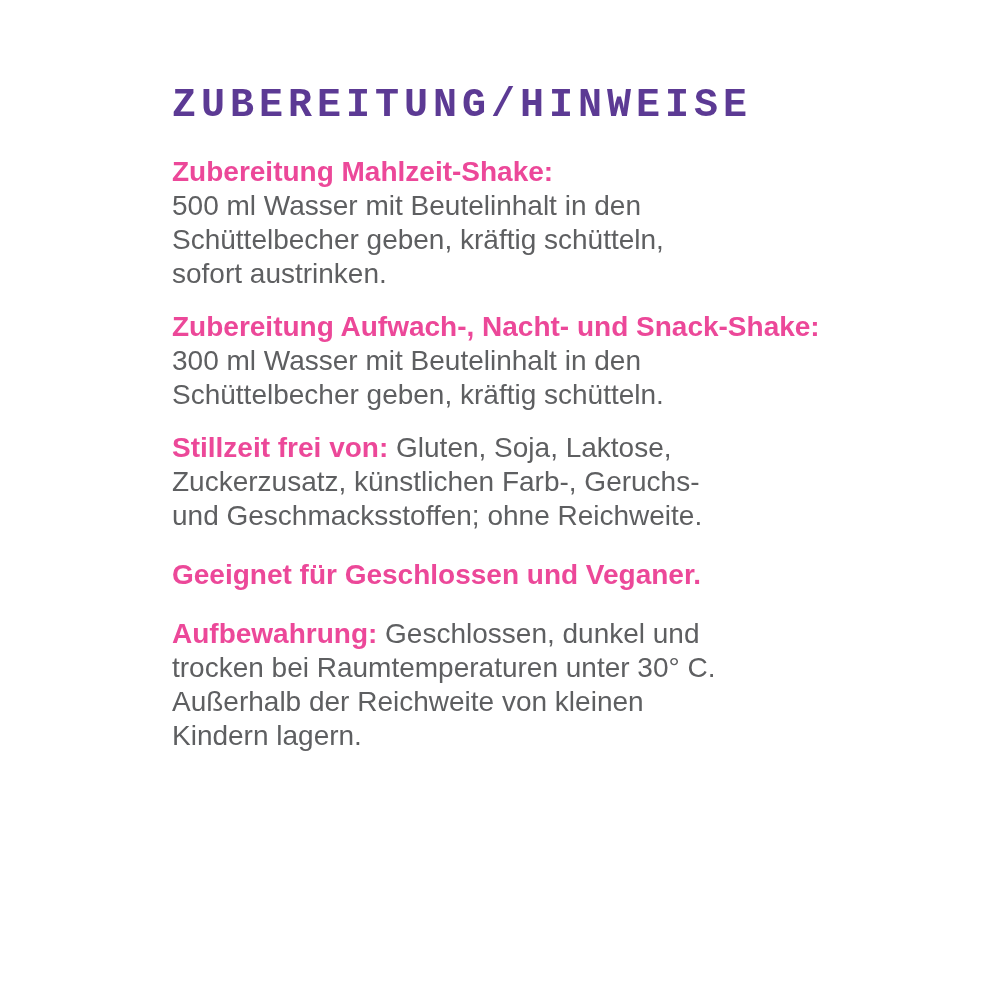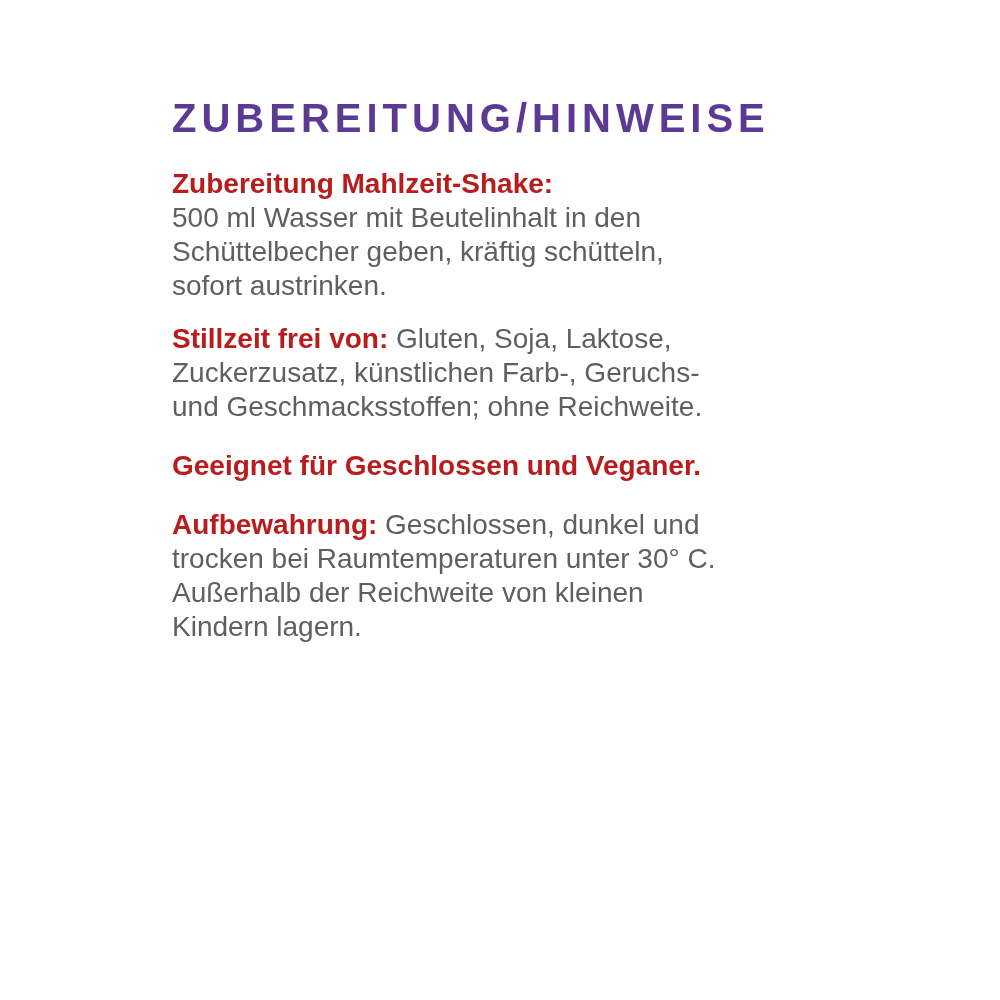--- a/index.html
+++ b/index.html
@@ -14,37 +14,38 @@
     overflow: hidden;
     position: relative;
   }
   .sheet {
     position: absolute;
     left: 172px;
     top: 84px;
     width: 730px;
   }
   .title {
-    margin: 12px 0 27px 0;
+    margin: 0 0 27px 0;
     font-size: 40px;
     line-height: 1.1;
     font-weight: 700;
     letter-spacing: 5px;
     color: #5c3a94;
+    font-family: Liberation Mono, monospace;
   }
   .para {
     margin: 0 0 19px 0;
     font-size: 28px;
     line-height: 34px;
     color: #5e5f61;
     white-space: pre-line;
   }
   .para .lead {
     font-weight: 700;
-    color: #b91c1c;
+    color: #ec4899;
   }
   .para.lead-block .lead {
     display: block;
   }
   .para.gap-lg {
     margin-bottom: 25px;
   }
   .para:last-child {
     margin-bottom: 12px;
   }
@@ -53,20 +54,22 @@
 <body>
 
 <div class="sheet">
 
   <h1 class="title">ZUBEREITUNG/HINWEISE</h1>
 
   <div class="para lead-block"><span class="lead">Zubereitung Mahlzeit-Shake:</span><span>500 ml Wasser mit Beutelinhalt in den
 Schüttelbecher geben, kräftig schütteln,
 sofort austrinken.</span></div>
 
+  <div class="para lead-block"><span class="lead">Zubereitung Aufwach-, Nacht- und Snack-Shake:</span><span>300 ml Wasser mit Beutelinhalt in den
+Schüttelbecher geben, kräftig schütteln.</span></div>
 
 
   <div class="para gap-lg"><span class="lead">Stillzeit frei von:</span><span> Gluten, Soja, Laktose,
 Zuckerzusatz, künstlichen Farb-, Geruchs-
 und Geschmacksstoffen; ohne Reichweite.</span></div>
 
   <div class="para gap-lg"><span class="lead">Geeignet für Geschlossen und Veganer.</span><span></span></div>
 
   <div class="para"><span class="lead">Aufbewahrung:</span><span> Geschlossen, dunkel und
 trocken bei Raumtemperaturen unter 30° C.

